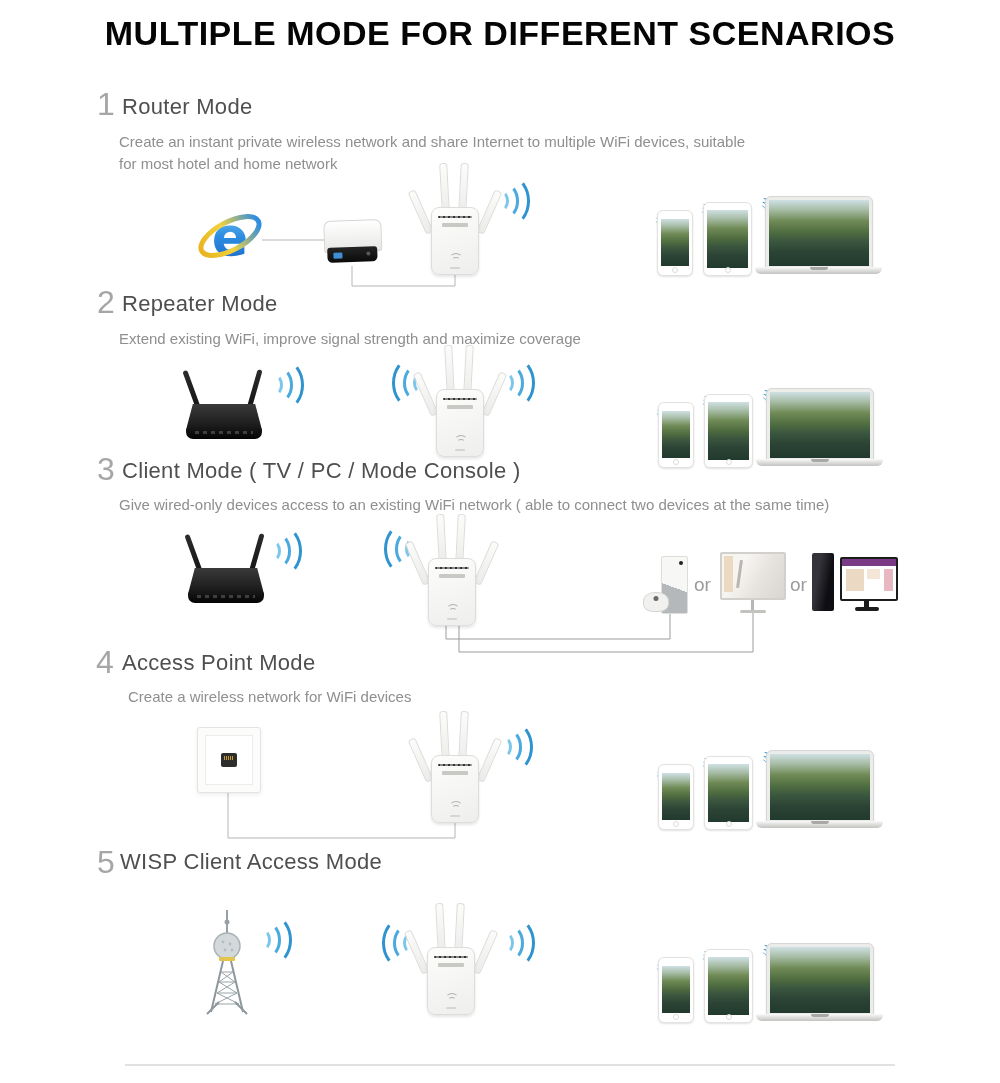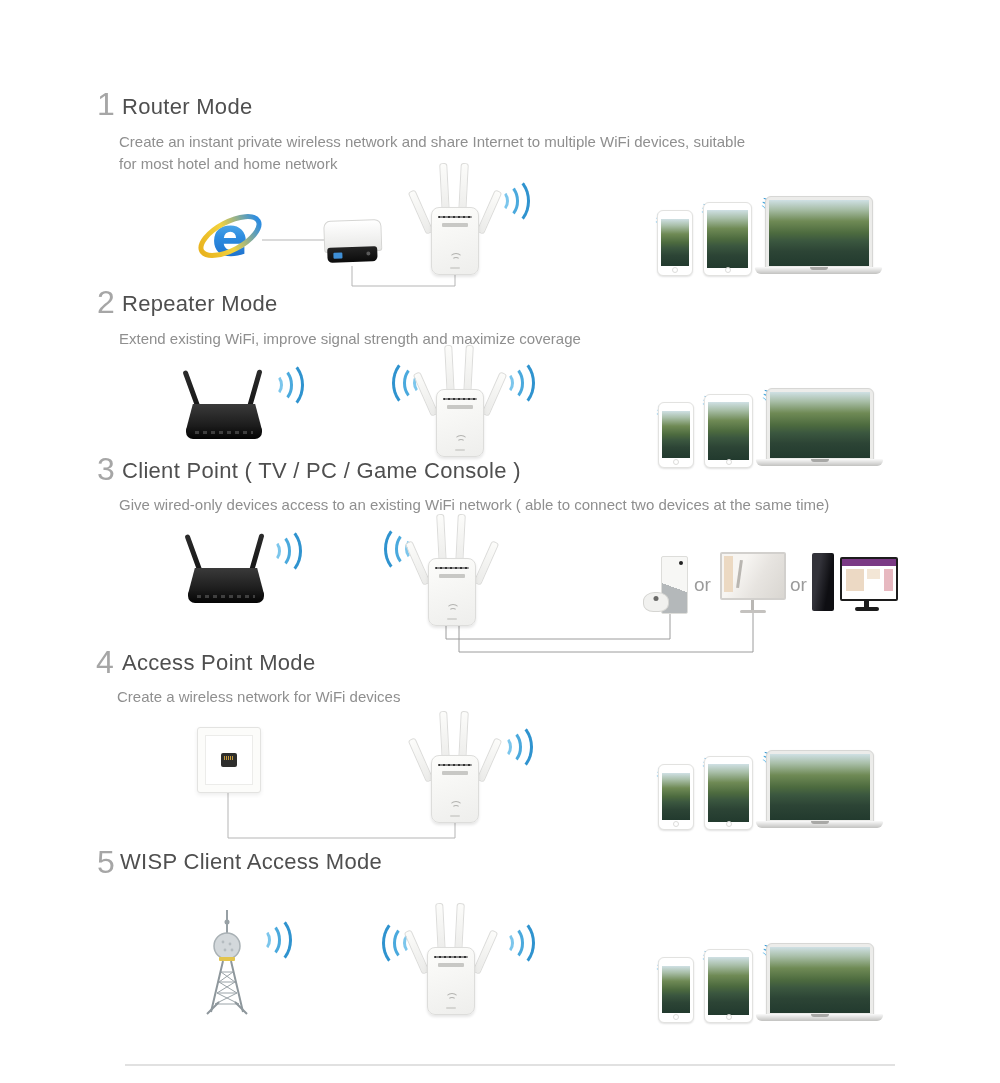--- a/index.html
+++ b/index.html
@@ -122,20 +122,21 @@
   .divider{position:absolute;left:125px;top:1064px;width:770px;height:2px;background:#e1e1e1;}
 
   svg.lines{position:absolute;left:0;top:0;pointer-events:none;}
   .slot{position:absolute;}
 </style>
 </head>
 <body>
 
 <div id="canvas">
 
+  <div class="main-title">MULTIPLE MODE FOR DIFFERENT SCENARIOS</div>
 
   <svg class="lines" width="1000" height="1083" viewBox="0 0 1000 1083">
     <path d="M262 240 H324" fill="none" stroke="#b5b5b5" stroke-width="1"></path>
     <path d="M352 266 V286 H455 V273" fill="none" stroke="#b5b5b5" stroke-width="1"></path>
     <path d="M446 626 V639 H670 V612" fill="none" stroke="#9c9c9c" stroke-width="1"></path>
     <path d="M459 626 V652 H753 V613" fill="none" stroke="#9c9c9c" stroke-width="1"></path>
     <path d="M228 791 V838 H455 V822" fill="none" stroke="#b5b5b5" stroke-width="1"></path>
   </svg>
 
   <div class="num" style="left:97px;top:88px;">1</div>
@@ -282,21 +283,21 @@
   <i></i>
   <i></i>
 </span>
   <div class="lapscr">
     <div class="scr landscape"></div>
   </div>
   <div class="lapbase"></div>
 </div>
 
   <div class="num" style="left:97px;top:453px;">3</div>
-  <div class="stitle" style="left:122px;top:458px;">Client Point ( TV / PC / Game Console )</div>
+  <div class="stitle" style="left:122px;top:458px;">Client Mode ( TV / PC / Mode Console )</div>
   <div class="sdesc" style="left:119px;top:494px;">Give wired-only devices access to an existing WiFi network ( able to connect two devices at the same time)</div>
 
   <div class="router slot" style="left:188px;top:530px;">
   <i class="rant r1"></i>
   <i class="rant r2"></i>
   <div class="rtop"></div>
   <div class="rfront"></div>
 </div>
   <span class="wsig" style="left:264px;top:524px;">
   <i></i>
@@ -342,21 +343,21 @@
       <div class="pb1"></div>
       <div class="pb2"></div>
       <div class="pb3"></div>
     </div>
     <div class="pstem"></div>
     <div class="pfoot"></div>
   </div>
 
   <div class="num" style="left:96px;top:646px;">4</div>
   <div class="stitle" style="left:122px;top:650px;">Access Point Mode</div>
-  <div class="sdesc" style="left:117px;top:686px;">Create a wireless network for WiFi devices</div>
+  <div class="sdesc" style="left:128px;top:686px;">Create a wireless network for WiFi devices</div>
 
   <div class="socket" style="left:197px;top:727px;">
     <div class="inner"></div>
     <div class="jack"></div>
   </div>
   <div class="repeater slot" style="left:428px;top:711px;">
   <i class="ant a1"></i>
   <i class="ant a2"></i>
   <i class="ant a3"></i>
   <i class="ant a4"></i>

